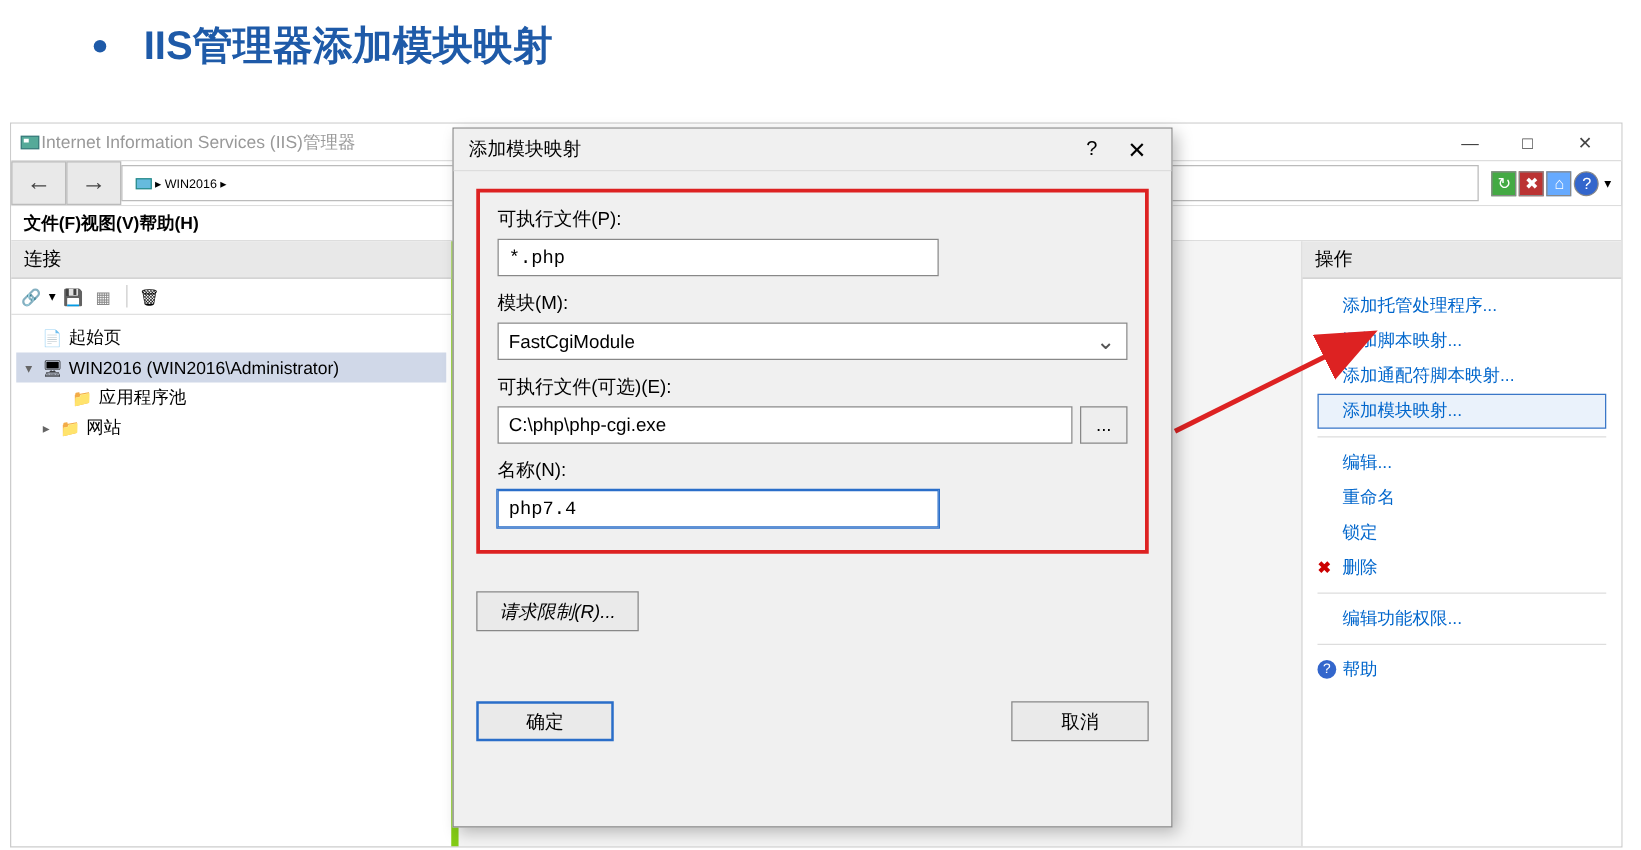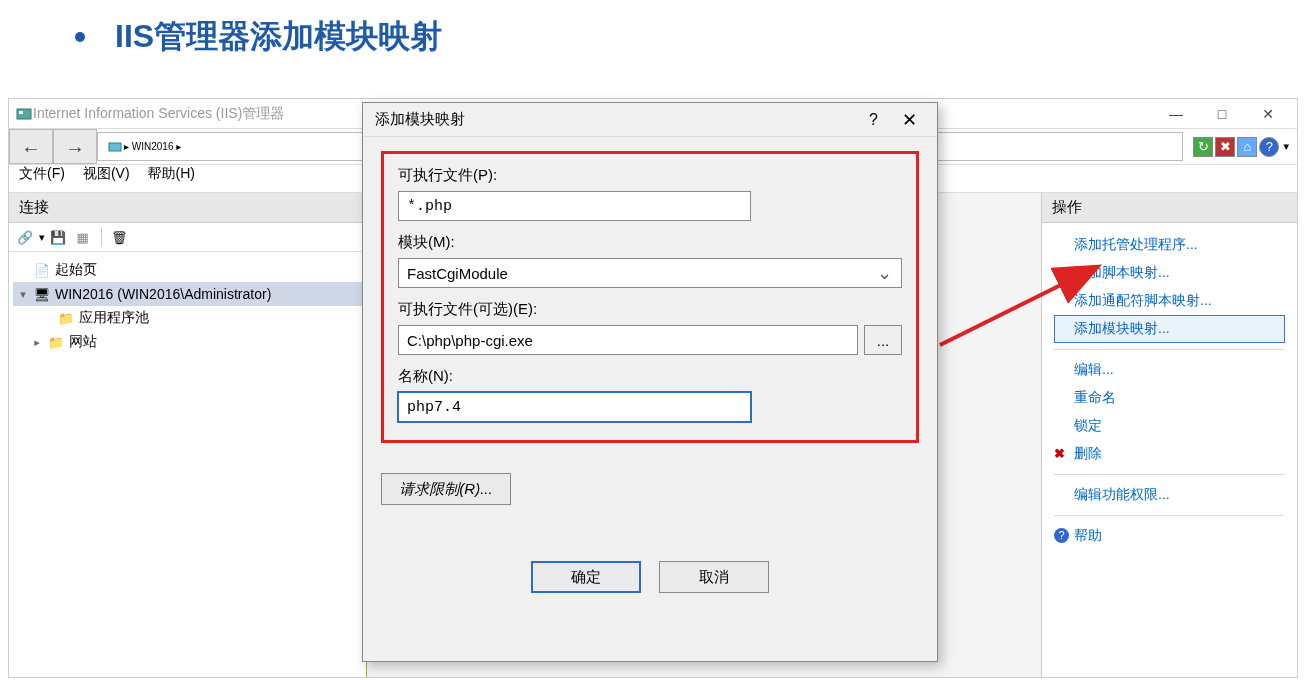--- a/index.html
+++ b/index.html
@@ -17,25 +17,25 @@
 .win-btn { width: 46px; height: 30px; display: flex; align-items: center; justify-content: center; color: #444; font-size: 14px; }
 
 .nav-row { height: 36px; display: flex; align-items: stretch; border-bottom: 1px solid #ddd; }
 .nav-arrows { display: flex; }
 .nav-arrow { width: 44px; background: #e9e9e9; border: 1px solid #bbb; display: flex; align-items: center; justify-content: center; font-size: 20px; color: #444; }
 .breadcrumb { flex: 1; border: 1px solid #bbb; display: flex; align-items: center; padding: 0 8px; font-size: 10px; background: #fff; margin: 3px 4px 3px 0; }
 .nav-right-icons { display: flex; align-items: center; gap: 2px; padding: 0 6px; }
 .nav-right-icons .ic { width: 20px; height: 20px; display:flex;align-items:center;justify-content:center;font-size:13px;border:1px solid #888;}
 .ic-g{background:#4a4;color:#fff}.ic-x{background:#b33;color:#fff}.ic-h{background:#6af;color:#fff}.ic-q{background:#36c;color:#fff;border-radius:50%}
 
-.menubar { height: 28px; display: flex; align-items: flex-start; gap: 18px; padding: 0 10px; font-size: 14px; border-bottom: 1px solid #ddd; background: #fff; }
+.menubar { height: 28px; display: flex; align-items: center; padding: 0 10px; font-size: 14px; border-bottom: 1px solid #ddd; background: #fff; font-weight: bold; }
 
 .body-row { display: flex; height: calc(100% - 94px); }
 
-.connections { width: 358px; border-right: 1px solid #84cc16; display: flex; flex-direction: column; }
+.connections { width: 358px; border-right: 6px solid #84cc16; display: flex; flex-direction: column; }
 .pane-header { background: #e8e8e8; padding: 5px 10px; font-size: 15px; border-bottom: 1px solid #ccc; }
 .conn-toolbar { display: flex; align-items: center; gap: 4px; padding: 4px 6px; border-bottom: 1px solid #e0e0e0; }
 .conn-toolbar .tb-ic { width: 20px; height: 20px; display:flex;align-items:center;justify-content:center;font-size:13px;}
 .tree { padding: 6px 4px; font-size: 14px; }
 .tree-row { display: flex; align-items: center; padding: 3px 4px; gap: 4px; }
 .tree-row.selected { background: #d0d8e8; }
 .tree-indent1 { padding-left: 18px; }
 .tree-indent2 { padding-left: 44px; }
 .tree-toggle { width: 12px; color: #666; font-size: 11px; text-align:center; }
 .tree-icon { width: 18px; height: 18px; display:flex;align-items:center;justify-content:center;font-size:13px; }
@@ -63,21 +63,21 @@
 .text-input { width: 100%; height: 30px; border: 1px solid #888; background: #fff; padding: 0 8px; font-size: 15px; }
 .text-input.half { width: 70%; font-family: Liberation Mono, monospace; }
 .hint { font-size: 14px; color: #555; margin-top: 4px; }
 .select-wrap { position: relative; }
 .select-wrap::after { content: "⌄"; position: absolute; right: 10px; top: 4px; font-size: 18px; color: #555; pointer-events:none; }
 .select-wrap .text-input { width: 100%; }
 .file-row { display: flex; gap: 6px; }
 .file-row .text-input { flex: 1; }
 .browse-btn { width: 38px; border: 1px solid #888; background: #eee; font-size: 15px; }
 .focused-input { border: 1px solid #2a6ec9; outline: 1px solid #2a6ec9; }
-.dlg-actions { display: flex; justify-content: center; gap: 18px; padding: 0 18px 16px; }
+.dlg-actions { display: flex; justify-content: space-between; gap: 18px; padding: 0 18px 16px; }
 .dlg-btn { width: 110px; height: 32px; border: 1px solid #888; background: #eaeaea; font-size: 15px; }
 .dlg-btn.primary { border: 2px solid #2a6ec9; }
 .limit-btn { width: 130px; height: 32px; border: 1px solid #888; background: #eaeaea; font-size: 15px; margin: 16px 18px 0; font-style: italic; }
 
 .bg-snip { position:absolute; right:270px; top:330px; font-size:15px; color:#333; }
 
 .arrow-annot { position: absolute; pointer-events: none; }
 .arrow-annot svg { overflow: visible; }
 
 .iis-icon { width:18px;height:18px;display:inline-block; }

